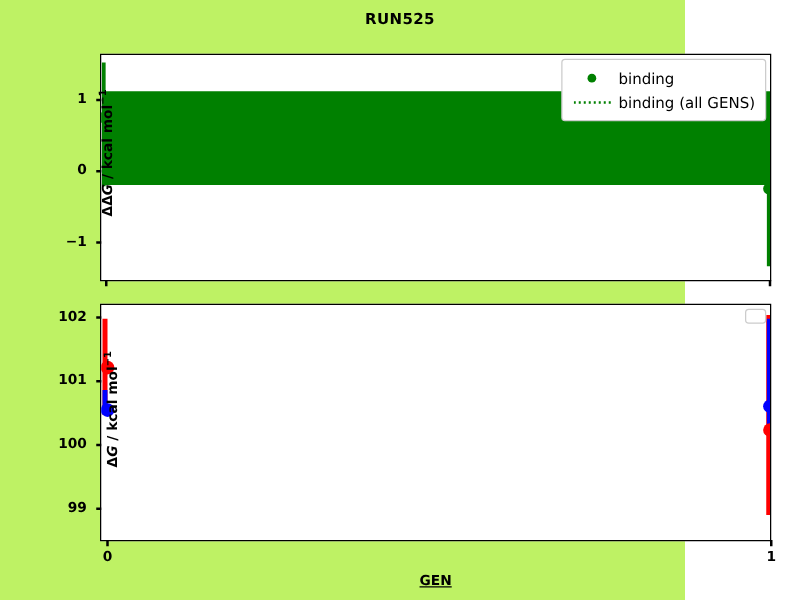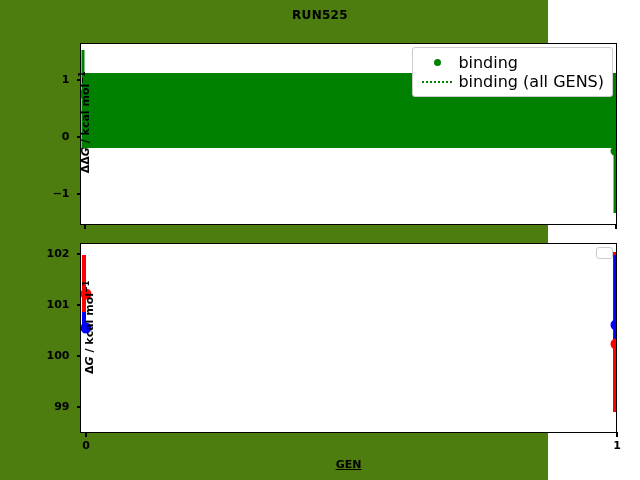--- a/index.html
+++ b/index.html
@@ -10,21 +10,21 @@
   body {
     width: 640px;
     height: 480px;
     font-family: "DejaVu Sans", sans-serif;
     overflow: hidden;
   }
   #figure {
     position: relative;
     width: 548px;
     height: 480px;
-    background: #4d7c0f;
+    background: #bef264;
   }
   .fig-title {
     position: absolute;
     left: 0;
     top: 8px;
     width: 640px;
     text-align: center;
     font-size: 12px;
     font-weight: bold;
     color: #000000;
@@ -152,21 +152,21 @@
 
   
   .legend {
     position: absolute;
     box-sizing: border-box;
     background: #ffffff;
     border: 1px solid #cccccc;
     border-radius: 3px;
     padding: 5px 8px 5px 7px;
     box-shadow: 0 0 0 0 rgba(0,0,0,0);
-    font-size: 16px;
+    font-size: 12px;
     color: #000000;
     z-index: 5;
   }
   #legend-top {
     right: 3px;
     top: 3px;
   }
   #legend-bottom {
     right: 3px;
     top: 3px;

